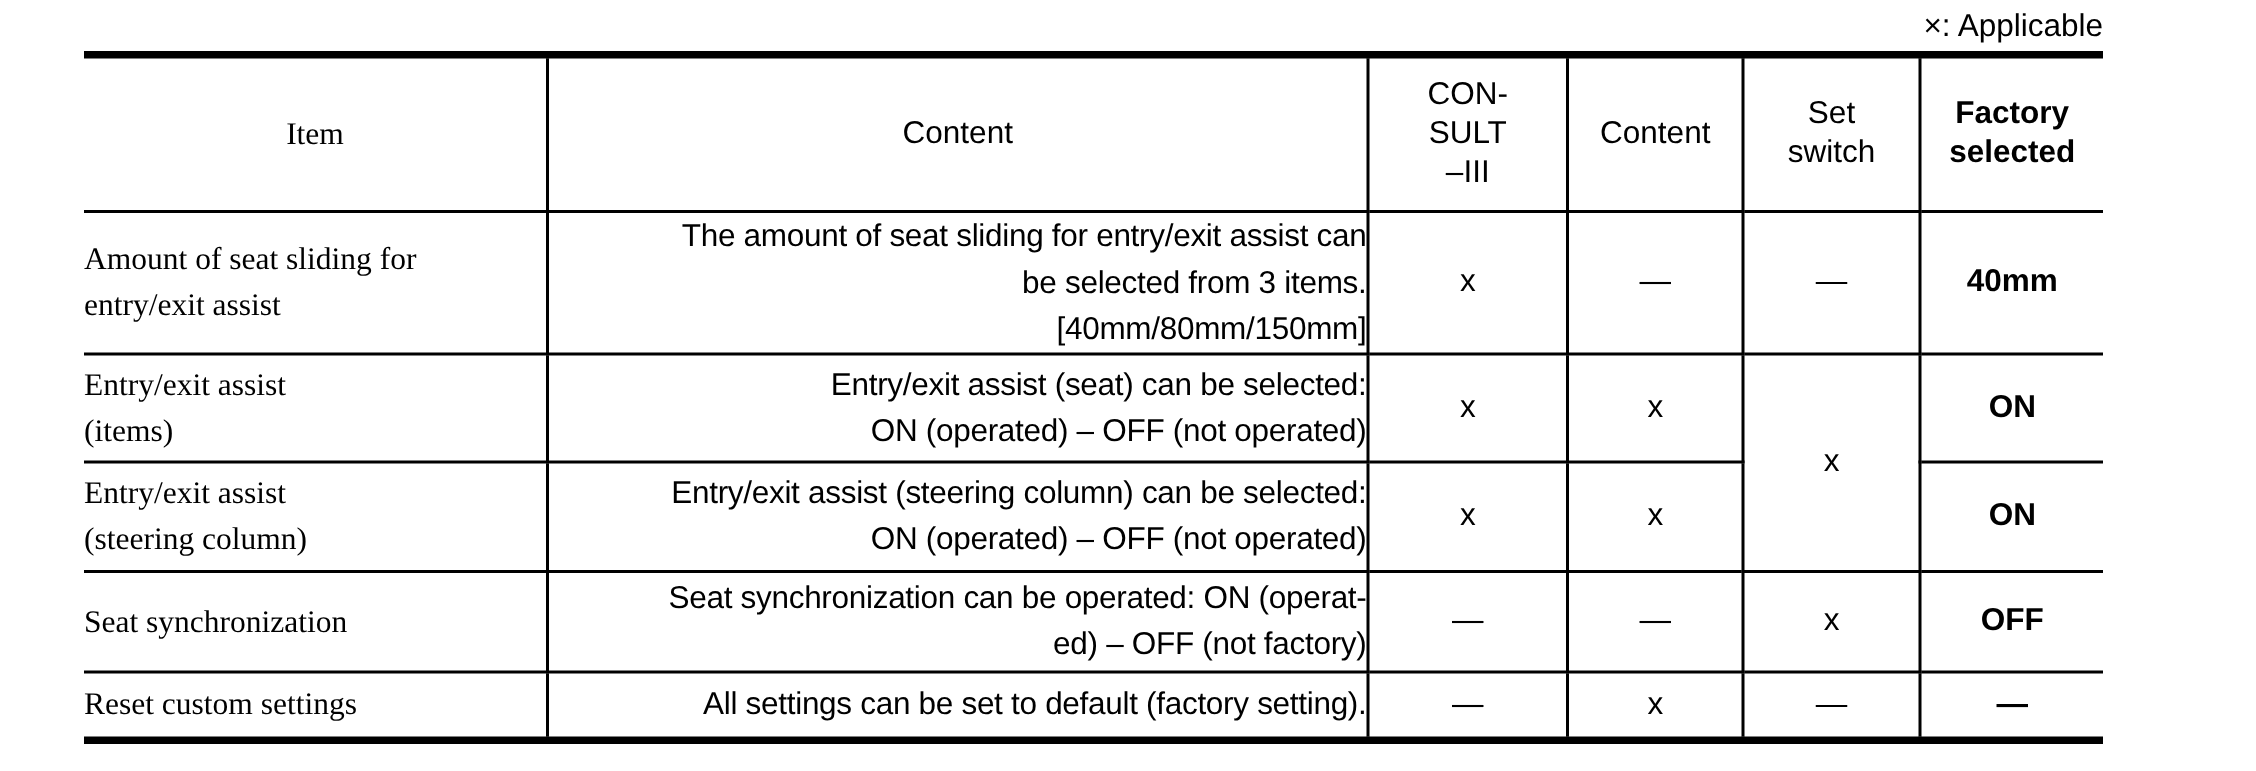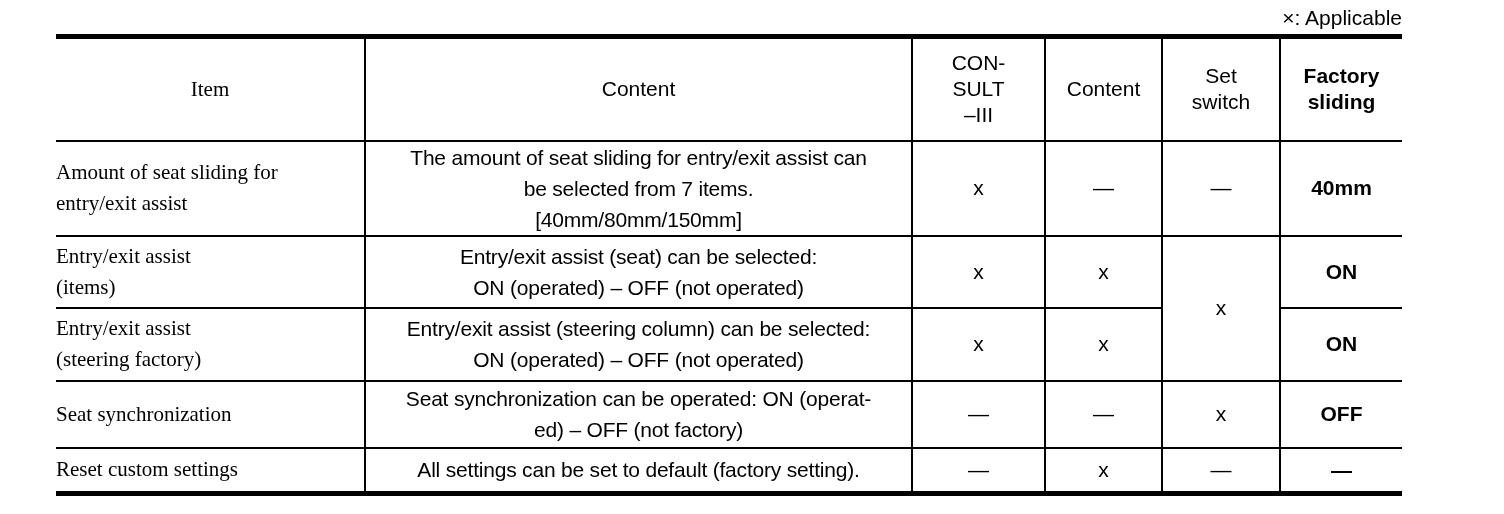--- a/index.html
+++ b/index.html
@@ -77,21 +77,21 @@
   tbody tr:last-child > td  { border-bottom: 0; }
 
   .cell-item {
     padding: 10px 6px 10px 20px;
     line-height: 31px;
     text-align: left;
   }
   .cell-content {
     padding: 10px 12px 10px 14px;
     line-height: 31px;
-    text-align: center;
+    text-align: right;
     font-weight: bold;
     letter-spacing: -0.2px;
   }
   .cell-mark {
     text-align: center;
     line-height: 26px;
   }
 
   .row-h1 { height: 75px; }
   .row-h2 { height: 72px; }
@@ -140,36 +140,36 @@
           </th>
           <th>
             <div class="hcell">
               <div>Set</div>
               <div>switch</div>
             </div>
           </th>
           <th>
             <div class="hcell">
               <div>Factory</div>
-              <div>sliding</div>
+              <div>selected</div>
             </div>
           </th>
         </tr>
       </thead>
 
       <tbody>
 
         <tr class="row-h1">
           <td class="cell-item">
             <div>Amount of seat sliding for</div>
             <div>entry/exit assist</div>
           </td>
           <td class="cell-content">
             <div>The amount of seat sliding for entry/exit assist can</div>
-            <div>be selected from 7 items.</div>
+            <div>be selected from 3 items.</div>
             <div>[40mm/80mm/150mm]</div>
           </td>
           <td class="cell-mark">x</td>
           <td class="cell-mark">—</td>
           <td class="cell-mark">—</td>
           <td class="cell-mark">40mm</td>
         </tr>
 
         <tr class="row-h2">
           <td class="cell-item">
@@ -182,21 +182,21 @@
           </td>
           <td class="cell-mark">x</td>
           <td class="cell-mark">x</td>
           <td class="cell-mark" rowspan="2">x</td>
           <td class="cell-mark">ON</td>
         </tr>
 
         <tr class="row-h3 rule-strong">
           <td class="cell-item">
             <div>Entry/exit assist</div>
-            <div>(steering factory)</div>
+            <div>(steering column)</div>
           </td>
           <td class="cell-content">
             <div>Entry/exit assist (steering column) can be selected:</div>
             <div>ON (operated) – OFF (not operated)</div>
           </td>
           <td class="cell-mark">x</td>
           <td class="cell-mark">x</td>
           <td class="cell-mark">ON</td>
         </tr>
 

